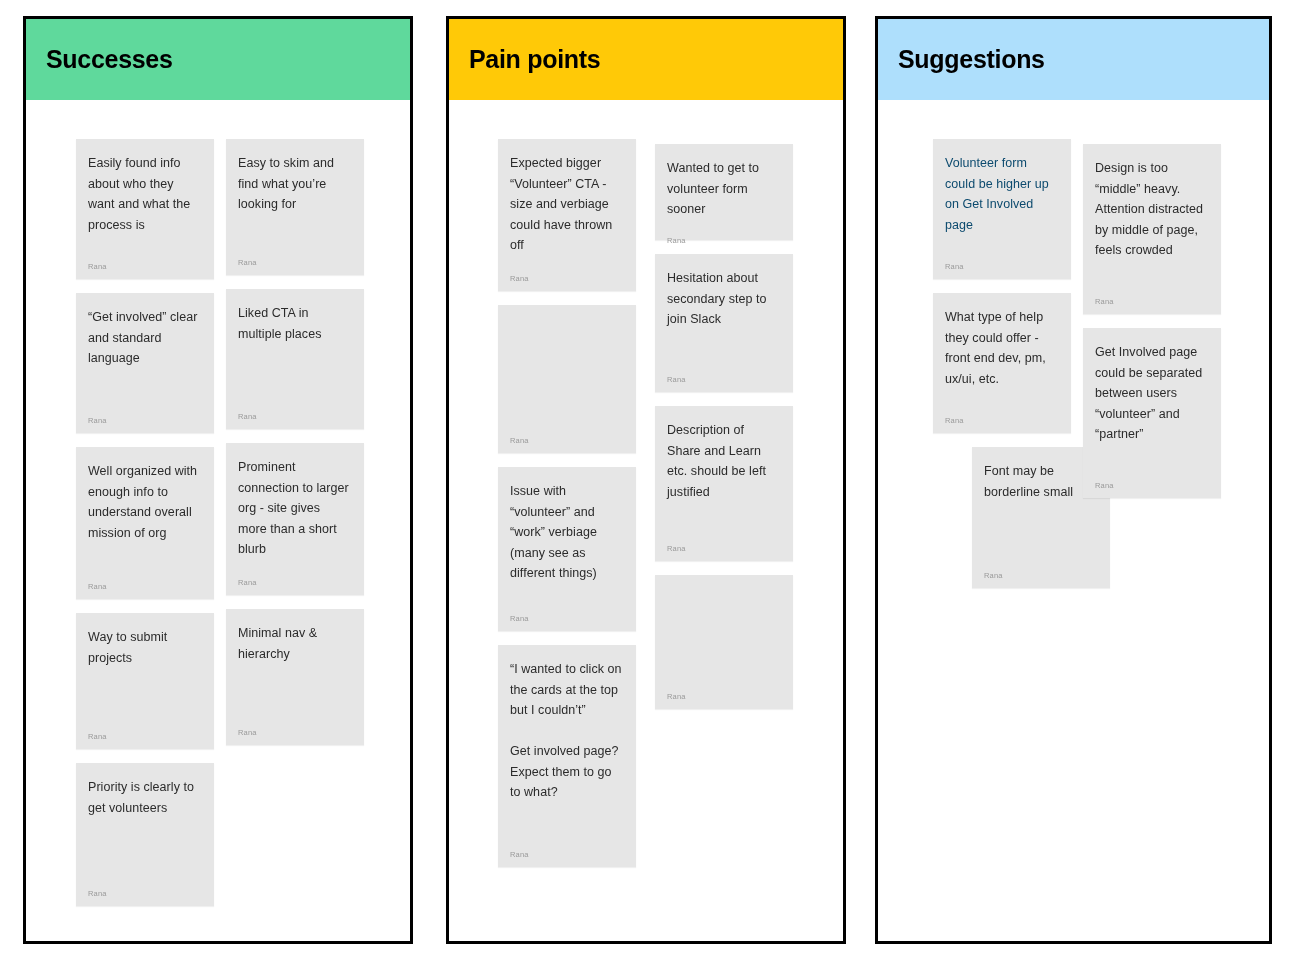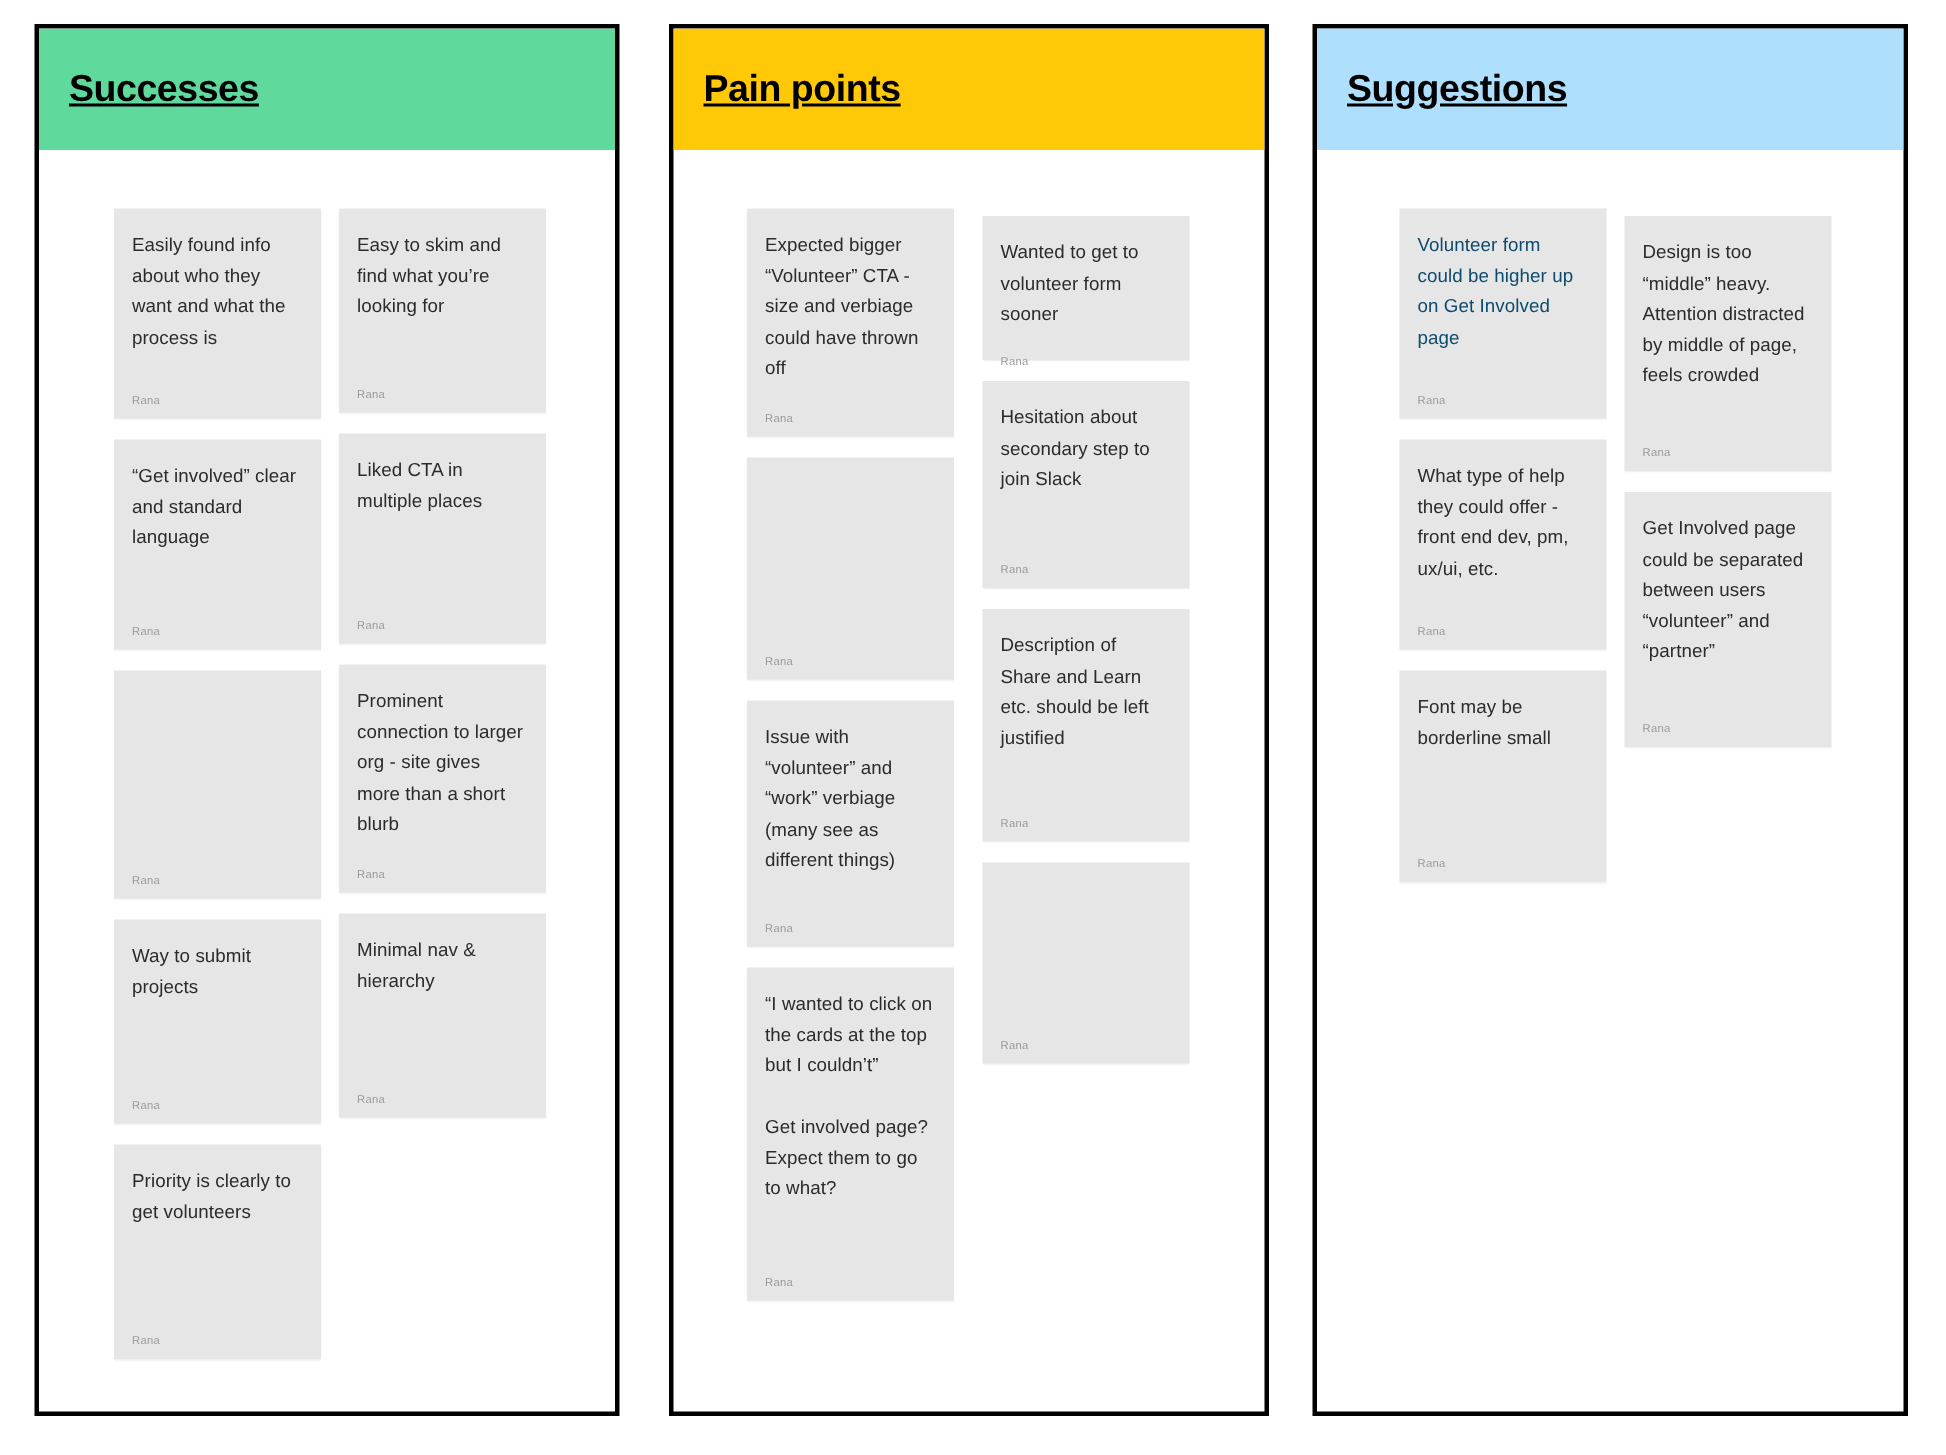--- a/index.html
+++ b/index.html
@@ -35,21 +35,20 @@
 
   #col-successes { left: 23px;  width: 390px; }
   #col-pain      { left: 446px; width: 400px; }
   #col-sugg      { left: 875px; width: 397px; }
 
   .column-header {
     height: 81px;
     display: flex;
     align-items: center;
     padding: 0 20px;
-    text-decoration: underline;
   }
 
   .column-title {
     font-size: 25px;
     font-weight: bold;
     color: #000000;
     letter-spacing: -0.3px;
     line-height: 1;
   }
 
@@ -116,20 +115,21 @@
       <div class="note-col left">
           <div class="sticky" style="height: 140px; background: rgb(230, 230, 230);">
             <div class="sticky-text" style="color: rgb(43, 43, 43);">Easily found info about who they want and what the process is</div>
             <div class="sticky-author" style="color: rgb(154, 154, 154);">Rana</div>
           </div>
           <div class="sticky" style="height: 140px; background: rgb(230, 230, 230);">
             <div class="sticky-text" style="color: rgb(43, 43, 43);">“Get involved” clear and standard language</div>
             <div class="sticky-author" style="color: rgb(154, 154, 154);">Rana</div>
           </div>
           <div class="sticky" style="height: 152px; background: rgb(230, 230, 230);">
+            <div class="sticky-text" style="color: rgb(43, 43, 43);">Well organized with enough info to understand overall mission of org</div>
             <div class="sticky-author" style="color: rgb(154, 154, 154);">Rana</div>
           </div>
           <div class="sticky" style="height: 136px; background: rgb(230, 230, 230);">
             <div class="sticky-text" style="color: rgb(43, 43, 43);">Way to submit projects</div>
             <div class="sticky-author" style="color: rgb(154, 154, 154);">Rana</div>
           </div>
           <div class="sticky" style="height: 143px; background: rgb(230, 230, 230);">
             <div class="sticky-text" style="color: rgb(43, 43, 43);">Priority is clearly to get volunteers</div>
             <div class="sticky-author" style="color: rgb(154, 154, 154);">Rana</div>
           </div>
@@ -206,21 +206,21 @@
     <div class="column-body">
       <div class="note-col left">
           <div class="sticky" style="height: 140px; background: rgb(230, 230, 230);">
             <div class="sticky-text" style="color: #0c4a6e;">Volunteer form could be higher up on Get Involved page</div>
             <div class="sticky-author" style="color: rgb(154, 154, 154);">Rana</div>
           </div>
           <div class="sticky" style="height: 140px; background: rgb(230, 230, 230);">
             <div class="sticky-text" style="color: rgb(43, 43, 43);">What type of help they could offer - front end dev, pm, ux/ui, etc.</div>
             <div class="sticky-author" style="color: rgb(154, 154, 154);">Rana</div>
           </div>
-          <div class="sticky" style="height: 141px; background: rgb(230, 230, 230);">
+          <div class="sticky" style="height: 141px; background: rgb(230, 230, 230); margin-left: 39px;">
             <div class="sticky-text" style="color: rgb(43, 43, 43);">Font may be borderline small</div>
             <div class="sticky-author" style="color: rgb(154, 154, 154);">Rana</div>
           </div>
         </div>
       <div class="note-col right">
           <div class="sticky" style="height: 170px; background: rgb(230, 230, 230);">
             <div class="sticky-text" style="color: rgb(43, 43, 43);">Design is too “middle” heavy. Attention distracted by middle of page, feels crowded</div>
             <div class="sticky-author" style="color: rgb(154, 154, 154);">Rana</div>
           </div>
           <div class="sticky" style="height: 170px; background: rgb(230, 230, 230);">

